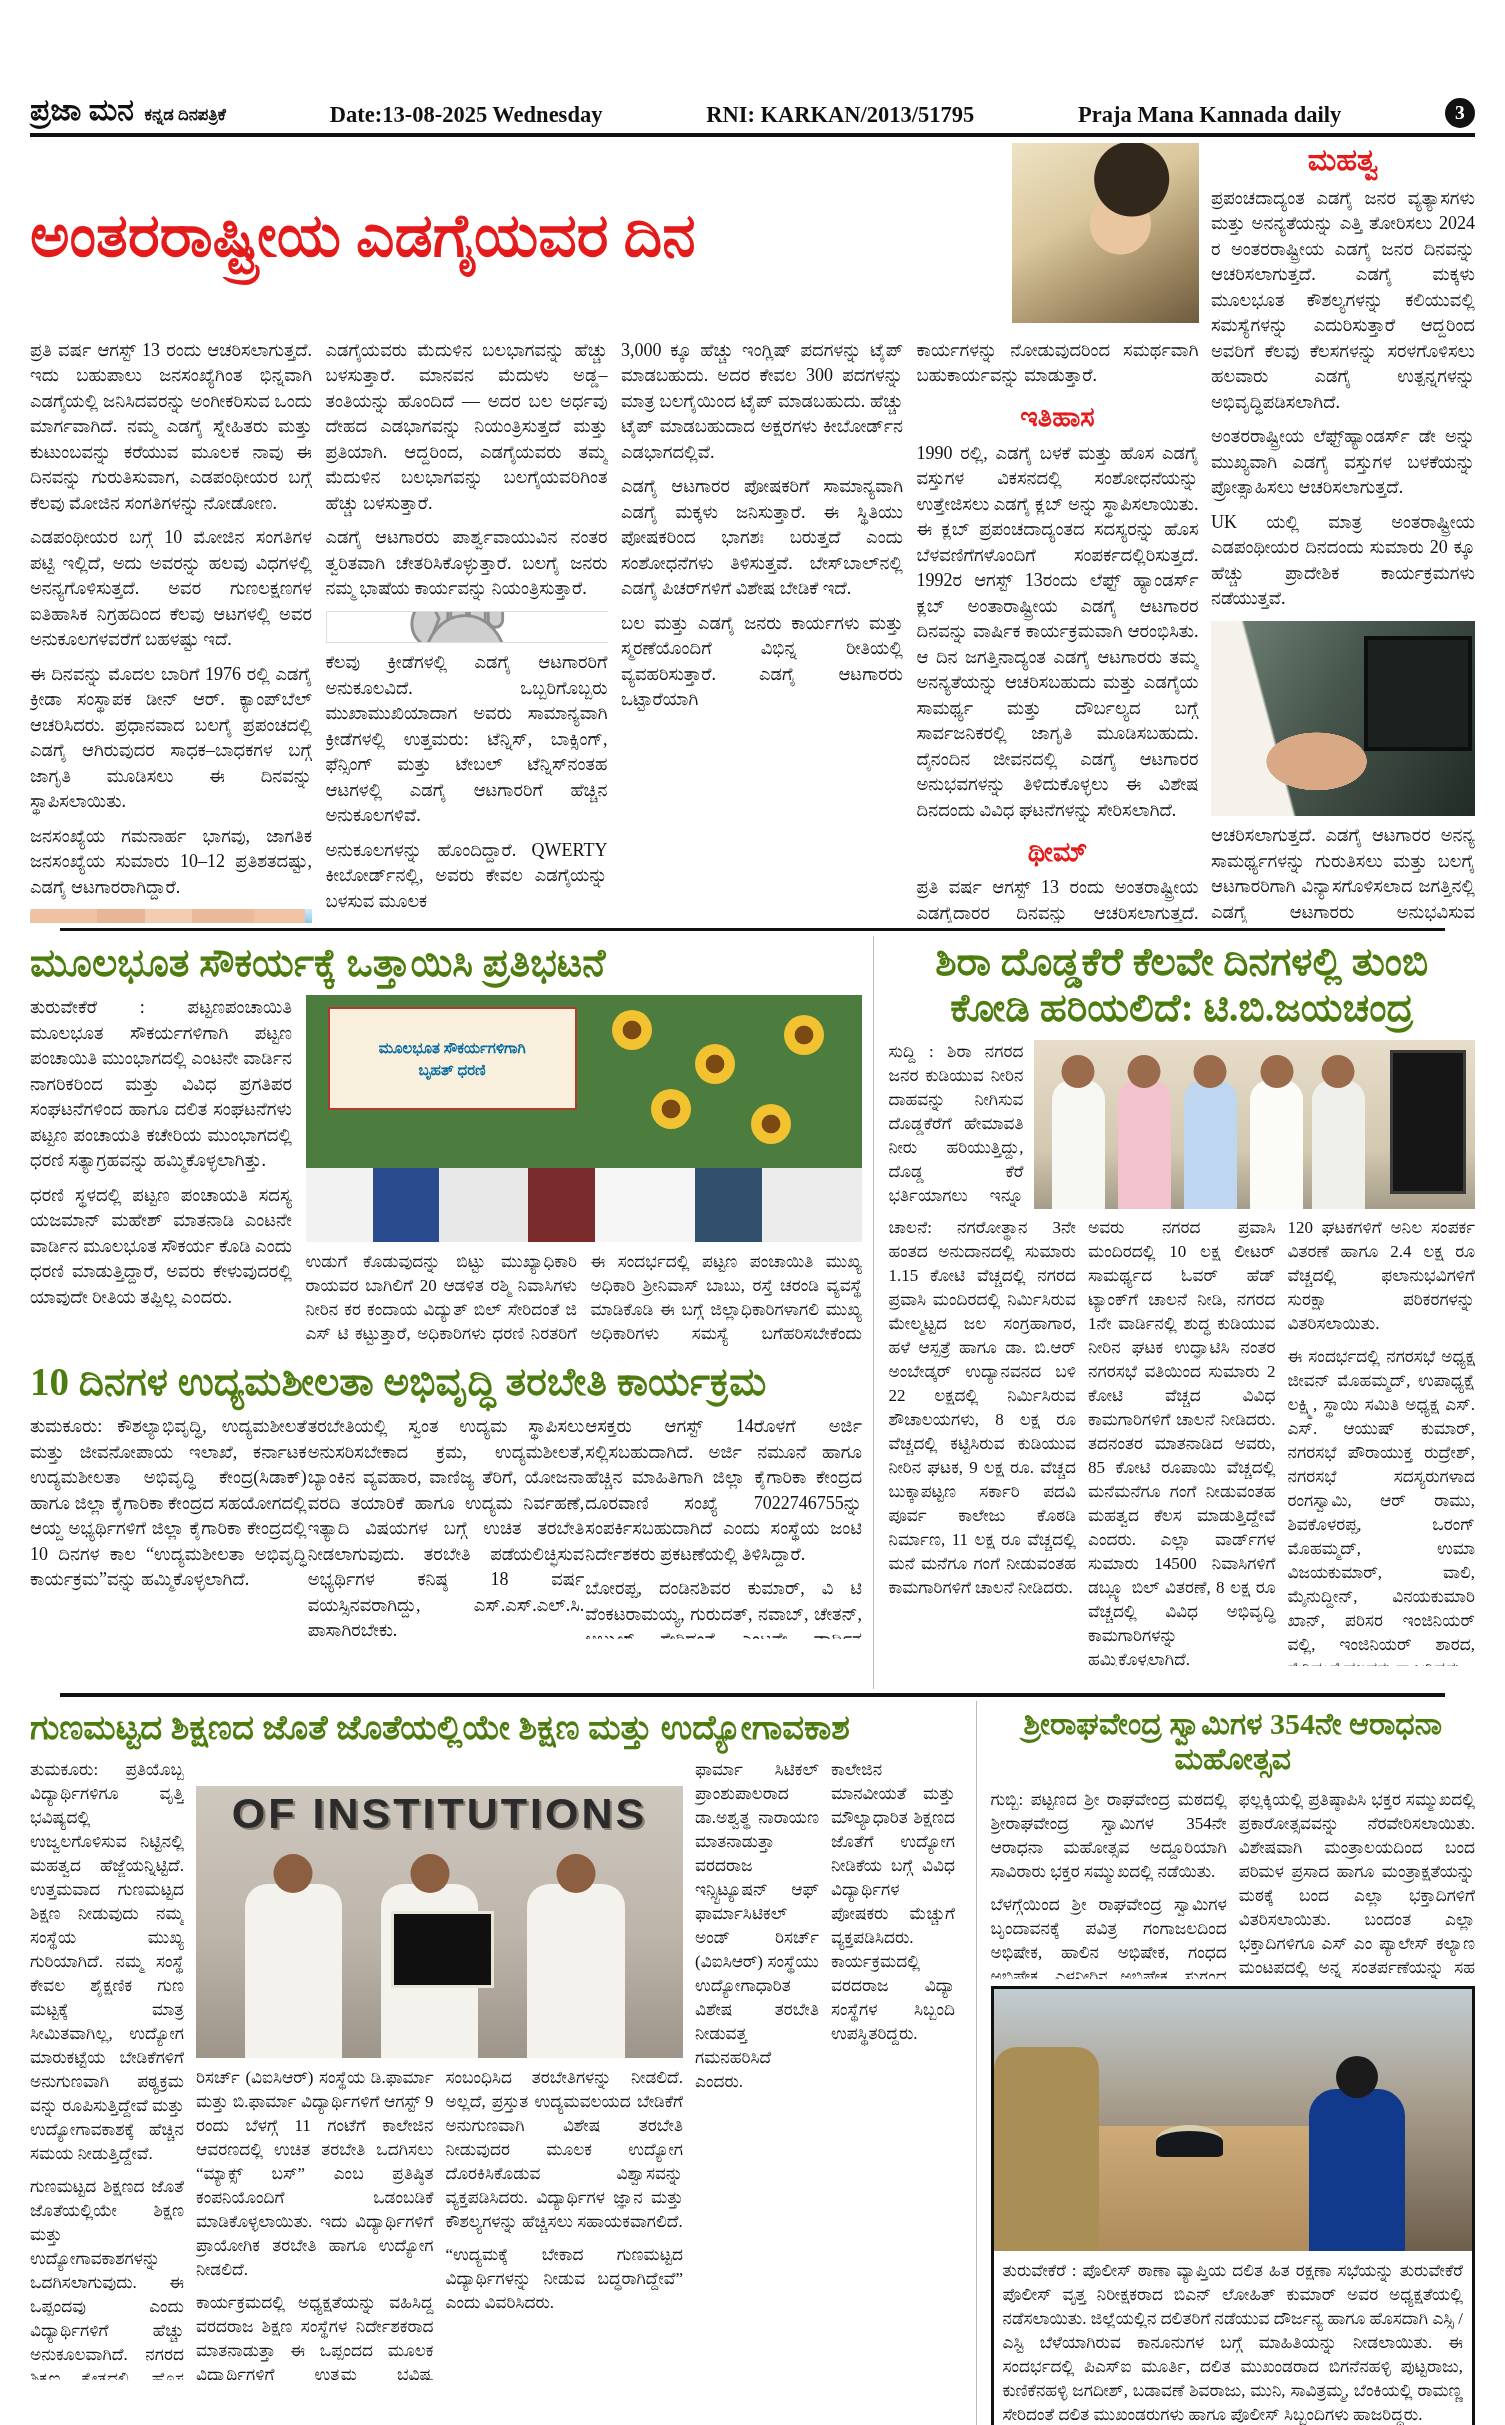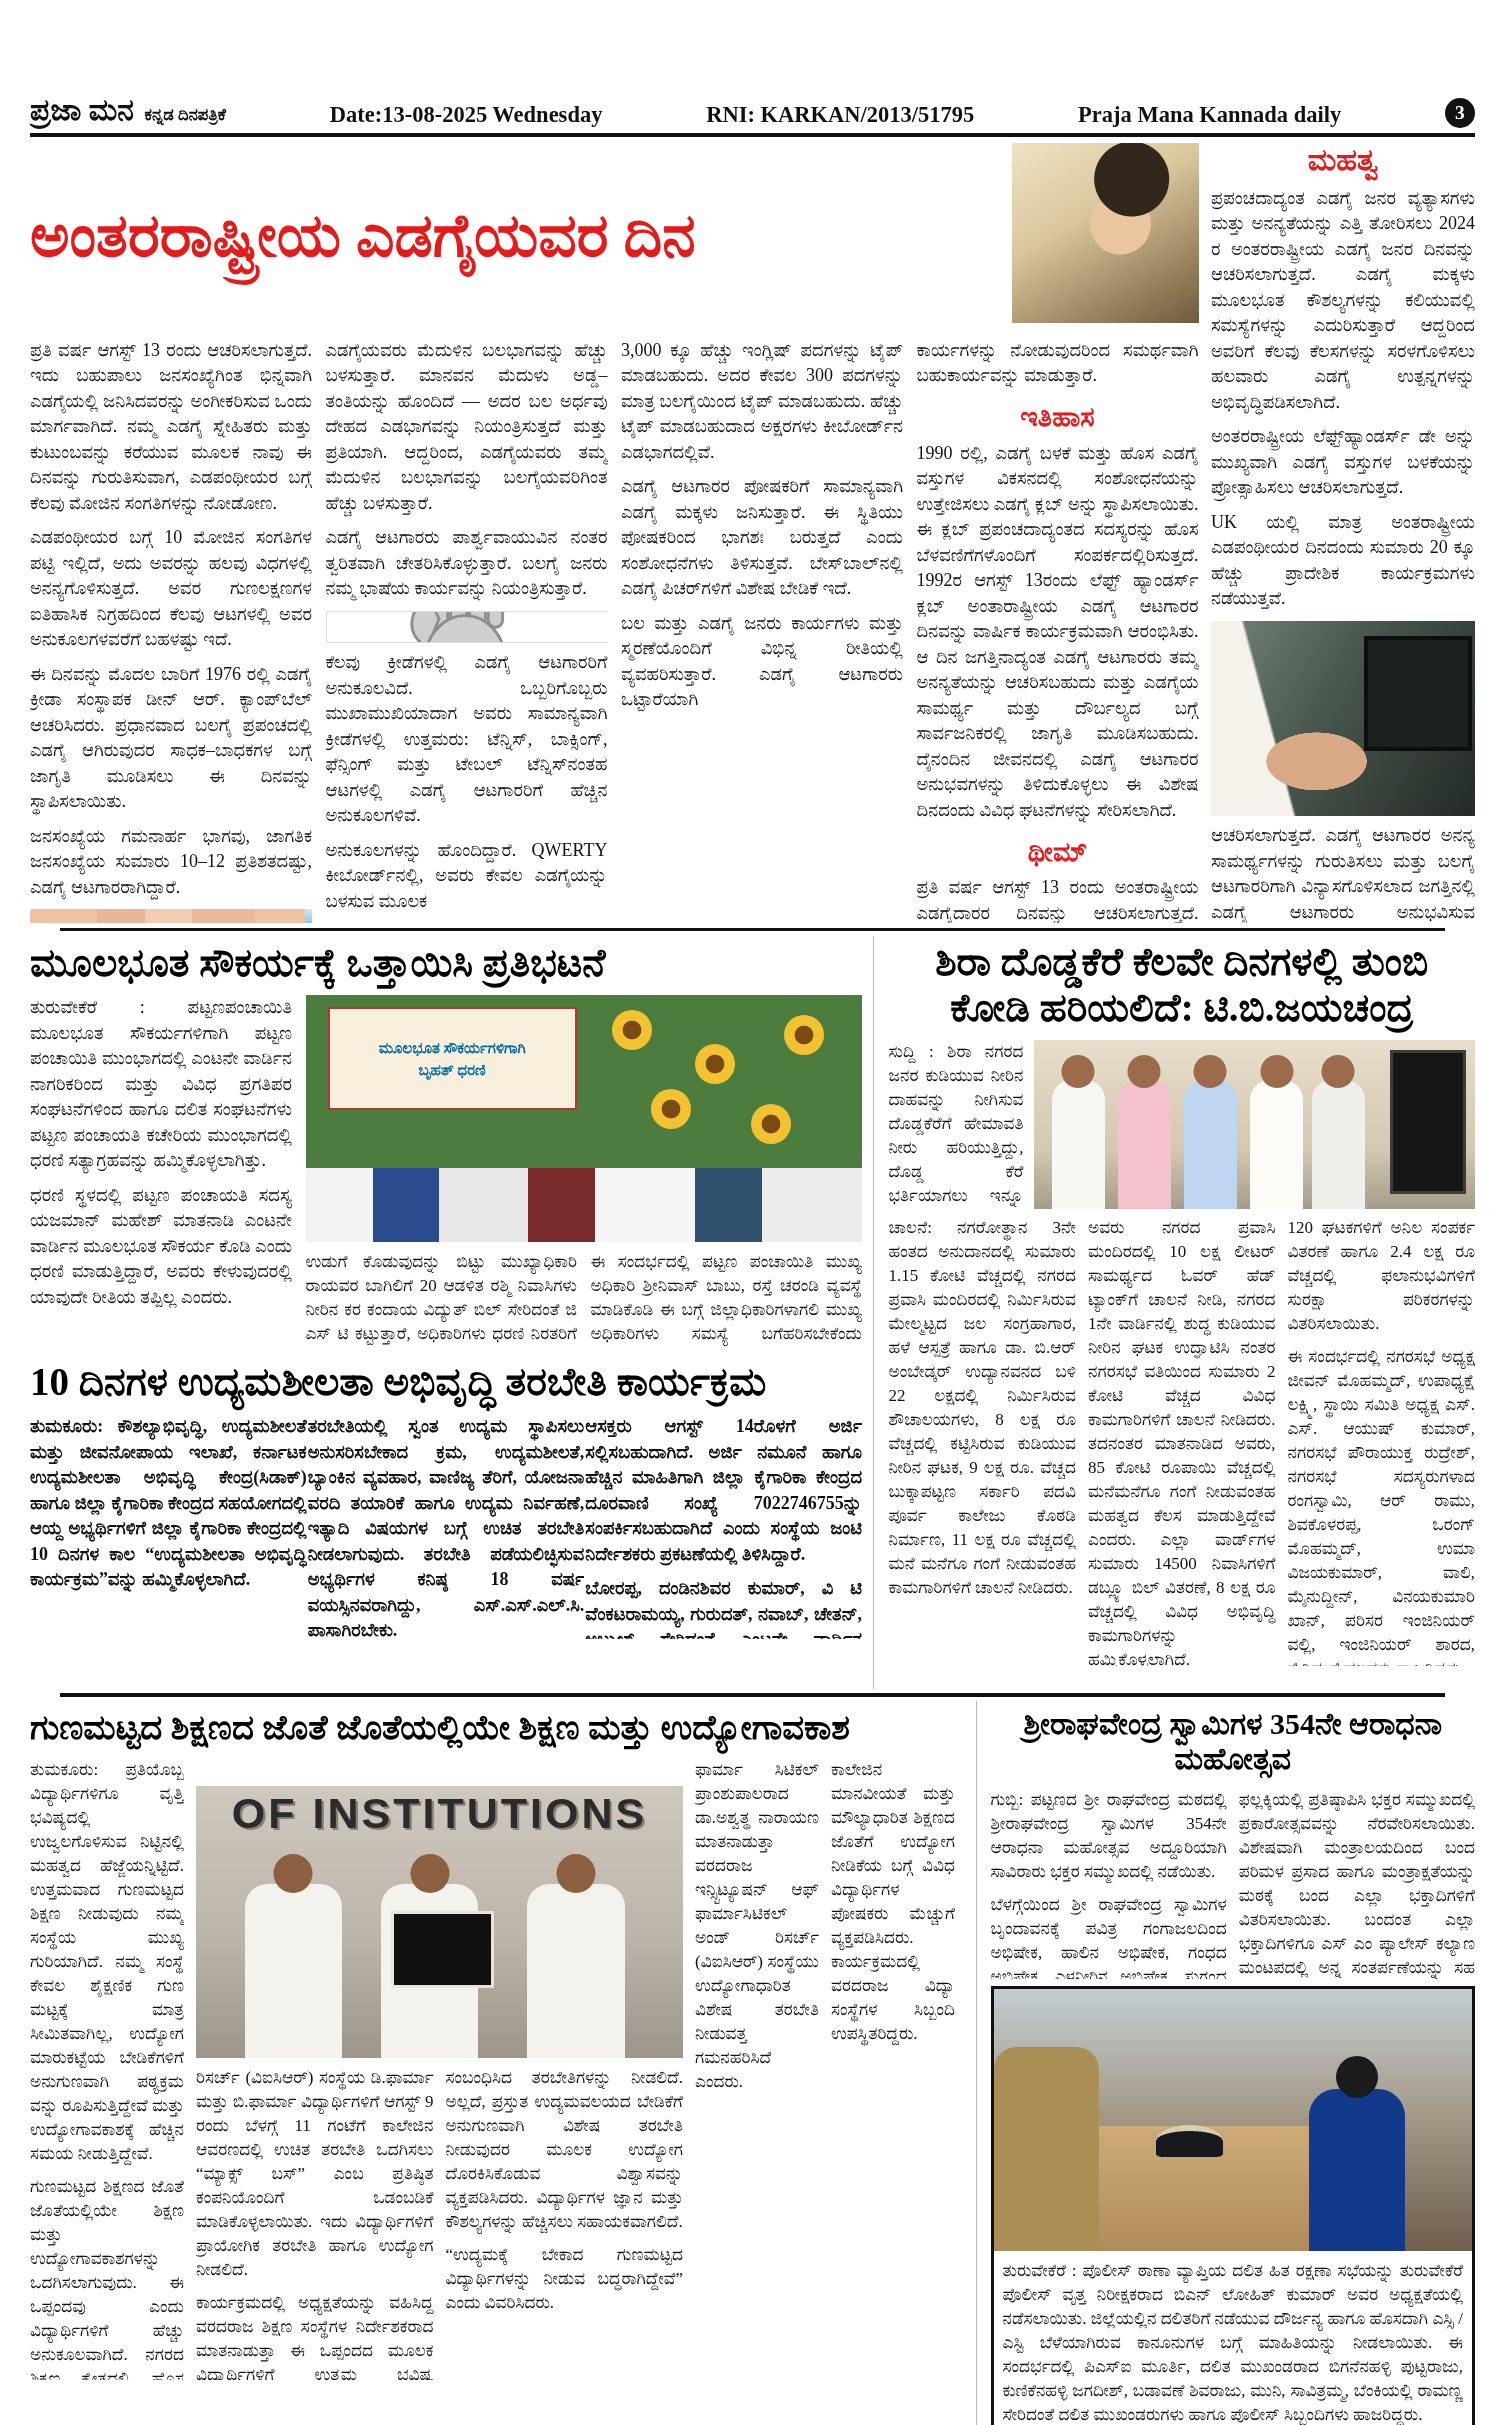--- a/index.html
+++ b/index.html
@@ -15,21 +15,21 @@
   .pagenum{width:30px;height:30px;border-radius:50%;background:#111;color:#fff;font-size:19.5px;
            display:flex;align-items:center;justify-content:center;font-weight:bold;}
   .rule{height:4.5px;background:#111;margin:0 30px;}
   .rule2{height:3.7px;background:#111;margin:4.5px 30px 0 30px;}
   
   .p{font-size:18px;line-height:25.5px;text-align:justify;margin:0 0 9px 0;}
   .p-sm{font-size:17px;line-height:24px;}
   .col{overflow:hidden;}
   .rh{color:#e31b1b;font-weight:bold;font-size:27px;text-align:center;margin:4.5px 0 7.5px 0;}
   .h1{color:#e31b1b;font-weight:bold;font-size:60px;line-height:1.08;margin:0;}
-  .h2{color:#000000;font-weight:bold;margin:0;}
+  .h2{color:#4d7c0f;font-weight:bold;margin:0;}
   
   .photo{position:relative;overflow:hidden;}
   .shape{position:absolute;}
   #ph-child{background:
      radial-gradient(circle at 64% 20%, #32271b 0 37px, rgba(0,0,0,0) 38px),
      radial-gradient(circle at 58% 45%, #e9c5a0 0 30px, rgba(0,0,0,0) 31px),
      linear-gradient(150deg,#efe3c4 0%,#d9c69c 40%,#9c8660 75%,#6e5b3e 100%);}
   #ph-hands{background:
      radial-gradient(ellipse 34px 52px at 12% 62%, #efc2a4 0 98%, rgba(0,0,0,0) 99%),
      radial-gradient(ellipse 37px 60px at 28% 48%, #e8b697 0 98%, rgba(0,0,0,0) 99%),
@@ -82,21 +82,21 @@
   
   .band2{display:flex;gap:15px;height:753px;margin-top:4.5px;}
   .b2-left{width:832px;border-right:1.5px solid #bbb;padding-right:10.5px;overflow:hidden;}
   .b2-left .h2{font-size:39px;line-height:1.1;margin:6px 0 10.5px 0;}
   .a2-row{display:flex;gap:13.5px;height:360px;overflow:hidden;}
   .a2-row .colA{width:262px;}
   .a2-photoblock{flex:1;}
   .a2-subcols{display:flex;gap:13.5px;margin-top:7.5px;height:97px;overflow:hidden;}
   .a2-subcols .col{flex:1;}
   .a4-head{font-size:39px;margin:13.5px 0 9px 0;}
-  .a4-cols{display:flex;gap:1px;height:225px;overflow:hidden;font-weight:bold;}
+  .a4-cols{display:flex;gap:1px;height:225px;overflow:hidden;}
   .a4-cols .col{flex:1;}
   .b2-right{flex:1;overflow:hidden;}
   .b2-right .h2{font-size:39px;line-height:1.18;text-align:center;margin:3px 0 9px 0;}
   .a3-row{display:flex;gap:10.5px;height:169px;overflow:hidden;}
   .a3-row .colA{width:135px;}
   .a3-cols{display:flex;gap:12px;height:450px;margin-top:7.5px;overflow:hidden;}
   .a3-cols .col{flex:1;}
   
   .band3{display:flex;gap:13.5px;height:731px;margin-top:4.5px;}
   .b3-left{width:937px;border-right:1.5px solid #bbb;padding-right:9px;overflow:hidden;}

